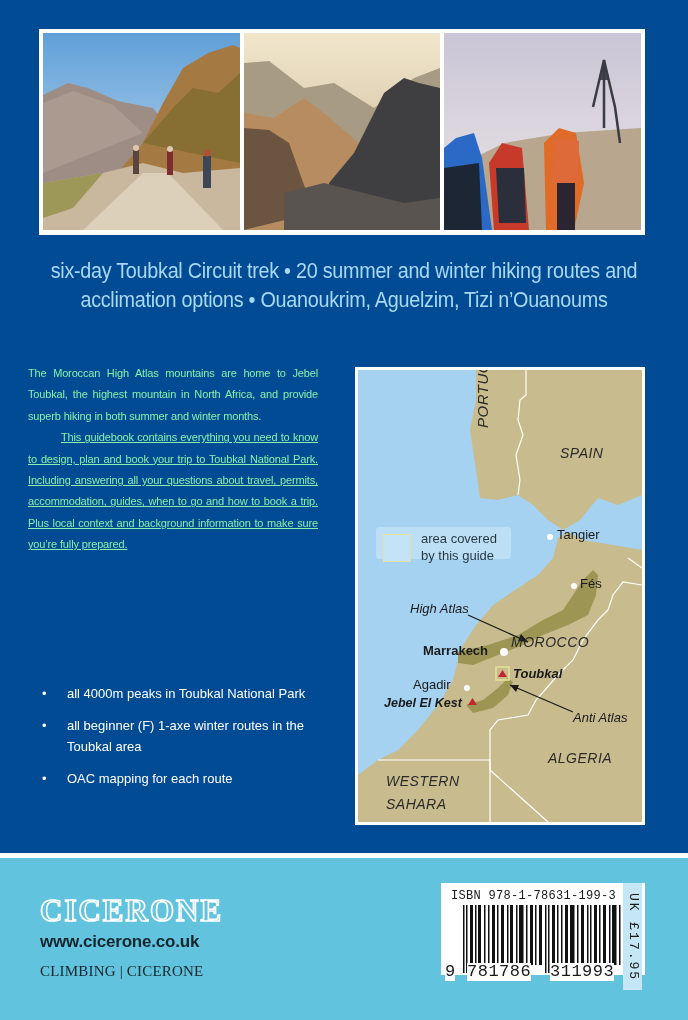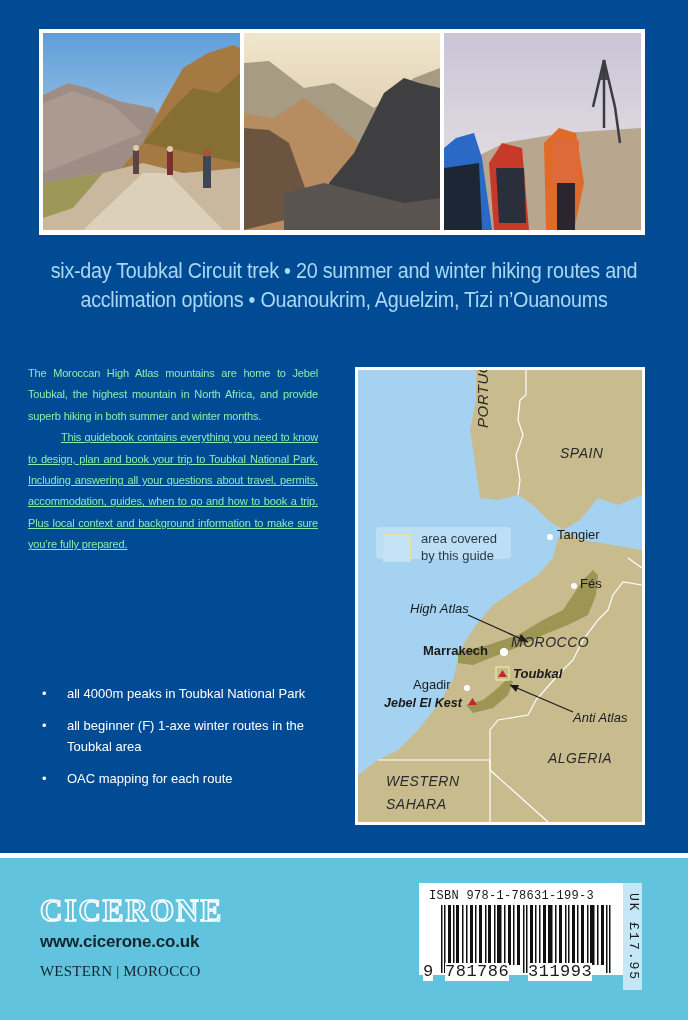--- a/index.html
+++ b/index.html
@@ -44,21 +44,21 @@
   
   .divider { position: absolute; left: 0; top: 853px; width: 688px; height: 5px; background: #ffffff; }
   .bottom { position: absolute; left: 0; top: 858px; width: 688px; height: 162px; background: #62c3de; }
   .logo { position: absolute; left: 40px; top: 893px; font-family: "Liberation Serif", "DejaVu Serif", serif; font-size: 31px;
     letter-spacing: 2px; color: #62c3de; -webkit-text-stroke: 1.6px #ffffff; font-weight: bold; transform: scaleY(1.05); }
   .url { position: absolute; left: 40px; top: 932px; font-family: "Liberation Sans", "DejaVu Sans", sans-serif; font-weight: bold;
     font-size: 17px; color: #13262e; letter-spacing: -0.2px; }
   .category { position: absolute; left: 40px; top: 963px; font-family: "Liberation Serif", "DejaVu Serif", serif;
     font-size: 15px; color: #13262e; letter-spacing: 0.2px; }
 
-  .barcode-box { position: absolute; left: 419px; top: 883px; width: 204px; height: 92px; background: #ffffff; }
+  .barcode-box { position: absolute; left: 441px; top: 883px; width: 204px; height: 92px; background: #ffffff; }
   .price-strip { position: absolute; left: 623px; top: 883px; width: 19px; height: 107px; background: #c5e6f4; }
   .price { position: absolute; left: 623px; top: 883px; width: 19px; height: 107px; }
   .price span { position: absolute; left: 50%; top: 50%; transform: translate(-50%,-50%) rotate(90deg);
     font-family: "Liberation Mono", "DejaVu Sans Mono", monospace; font-size: 13px; color: #1a1a1a; white-space: nowrap; letter-spacing: 2px; }
   .isbn { position: absolute; left: 10px; top: 6px; font-family: "Liberation Mono", "DejaVu Sans Mono", monospace; font-size: 12px; color: #1a1a1a; letter-spacing: 0.3px; }
   .bars { position: absolute; left: 22px; top: 22px; width: 170px; height: 68px; }
   .bc-num { position: absolute; font-family: "Liberation Mono", "DejaVu Sans Mono", monospace; font-size: 17px; color: #1a1a1a; background: #ffffff; line-height: 18px; }
 </style>
 </head>
 <body>
@@ -205,21 +205,21 @@
     </div>
   </div>
 </div>
 
 <div class="divider"></div>
 
 <div class="bottom"></div>
 
 <div class="logo">CICERONE</div>
 <div class="url">www.cicerone.co.uk</div>
-<div class="category">WESTERN | MOROCCO</div>
+<div class="category">CLIMBING | CICERONE</div>
 
 <div class="barcode-box">
   <div class="isbn">ISBN 978-1-78631-199-3</div>
   <svg class="bars" viewBox="0 0 170 68" preserveAspectRatio="none">
     <g fill="#111">
       <rect x="0" y="0" width="1.5" height="68"></rect>
         <rect x="3" y="0" width="1.5" height="68"></rect>
       <rect x="7" y="0" width="3" height="60"></rect>
         <rect x="12" y="0" width="1.5" height="60"></rect>
       <rect x="15" y="0" width="3" height="60"></rect>

